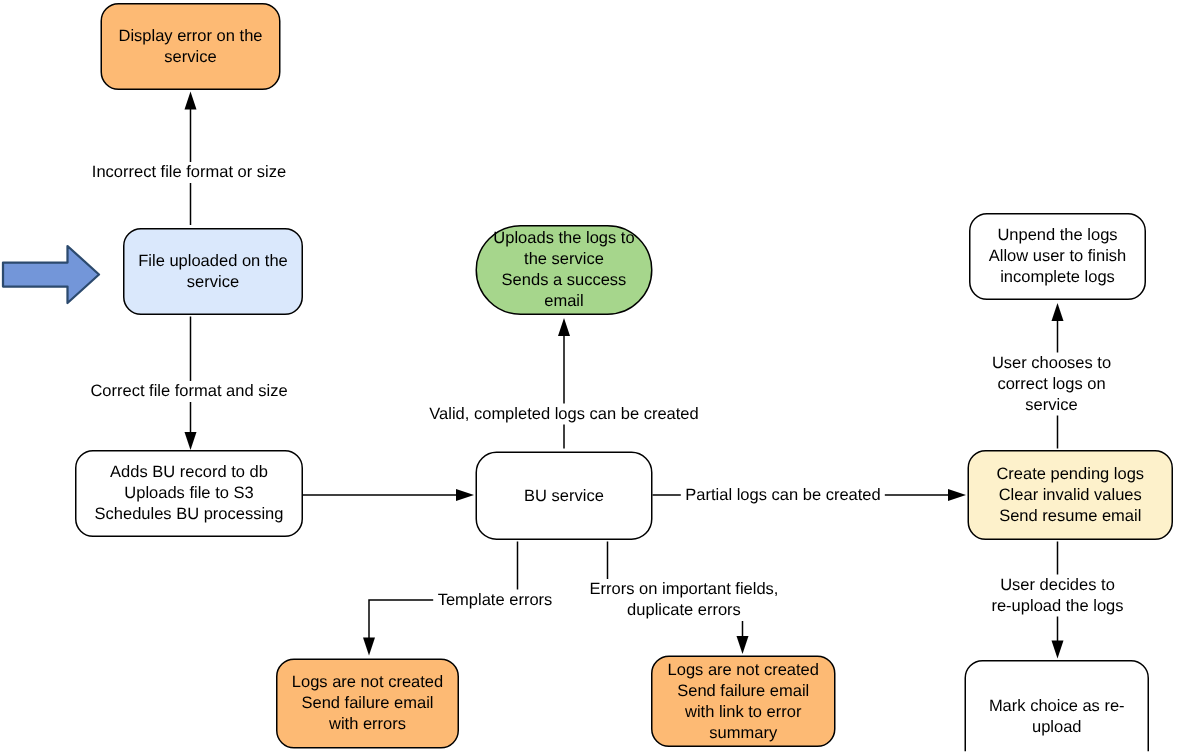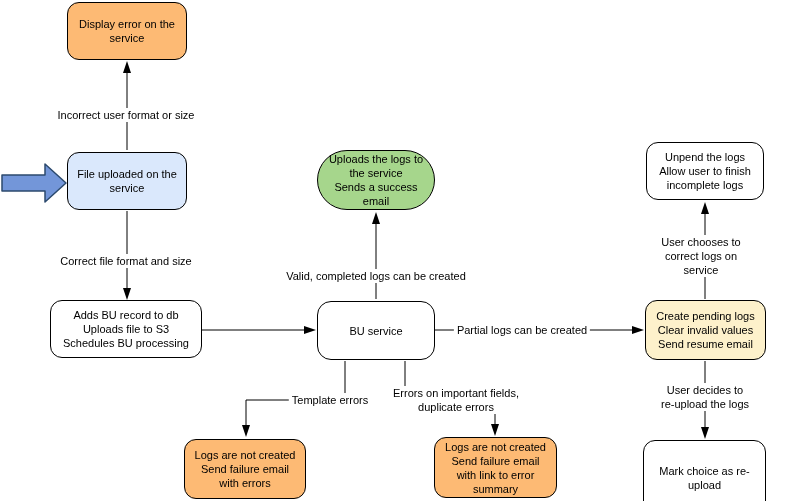--- a/index.html
+++ b/index.html
@@ -63,21 +63,21 @@
 
     <polyline class="edge" points="405,361 405,400 495,400 495,429"></polyline>
     <polygon class="head" points="495,436 491,424 499,424"></polygon>
   </svg>
 
   <div class="node fill-red" style="left:67px;top:2px;width:120px;height:58px">
     <div class="txt">Display error on the
 service</div>
   </div>
 
-  <div class="node fill-blue" style="left:67px;top:152px;width:120px;height:58px">
+  <div class="node fill-blue" style="left:82px;top:152px;width:120px;height:58px">
     <div class="txt">File uploaded on the
 service</div>
   </div>
 
   <div class="node fill-white" style="left:50px;top:300px;width:152px;height:58px">
     <div class="txt">Adds BU record to db
 Uploads file to S3
 Schedules BU processing</div>
   </div>
 
@@ -85,21 +85,21 @@
     <div class="txt">Uploads the logs to
 the service
 Sends a success
 email</div>
   </div>
 
   <div class="node fill-white" style="left:317px;top:301px;width:118px;height:59px;border-radius:14px">
     <div class="txt">BU service</div>
   </div>
 
-  <div class="node fill-yellow" style="left:645px;top:300px;width:121px;height:60px">
+  <div class="node fill-yellow" style="left:645px;top:300px;width:137px;height:60px">
     <div class="txt">Create pending logs
 Clear invalid values
 Send resume email</div>
   </div>
 
   <div class="node fill-white" style="left:646px;top:142px;width:118px;height:58px">
     <div class="txt">Unpend the logs
 Allow user to finish
 incomplete logs</div>
   </div>
@@ -115,21 +115,21 @@
 with errors</div>
   </div>
 
   <div class="node fill-red" style="left:434px;top:437px;width:123px;height:61px">
     <div class="txt">Logs are not created
 Send failure email
 with link to error
 summary</div>
   </div>
 
-  <div class="elabel" style="left:126px;top:115px">Incorrect user format or size</div>
+  <div class="elabel" style="left:126px;top:115px">Incorrect file format or size</div>
   <div class="elabel" style="left:126px;top:261px">Correct file format and size</div>
   <div class="elabel" style="left:376px;top:276px">Valid, completed logs can be created</div>
   <div class="elabel" style="left:522px;top:330px">Partial logs can be created</div>
   <div class="elabel" style="left:330px;top:400px">Template errors</div>
   <div class="elabel" style="left:456px;top:400px">Errors on important fields,
 duplicate errors</div>
   <div class="elabel" style="left:701px;top:256px">User chooses to correct logs on service</div>
   <div class="elabel" style="left:705px;top:397px">User decides to re-upload the logs</div>
 
 </div>

